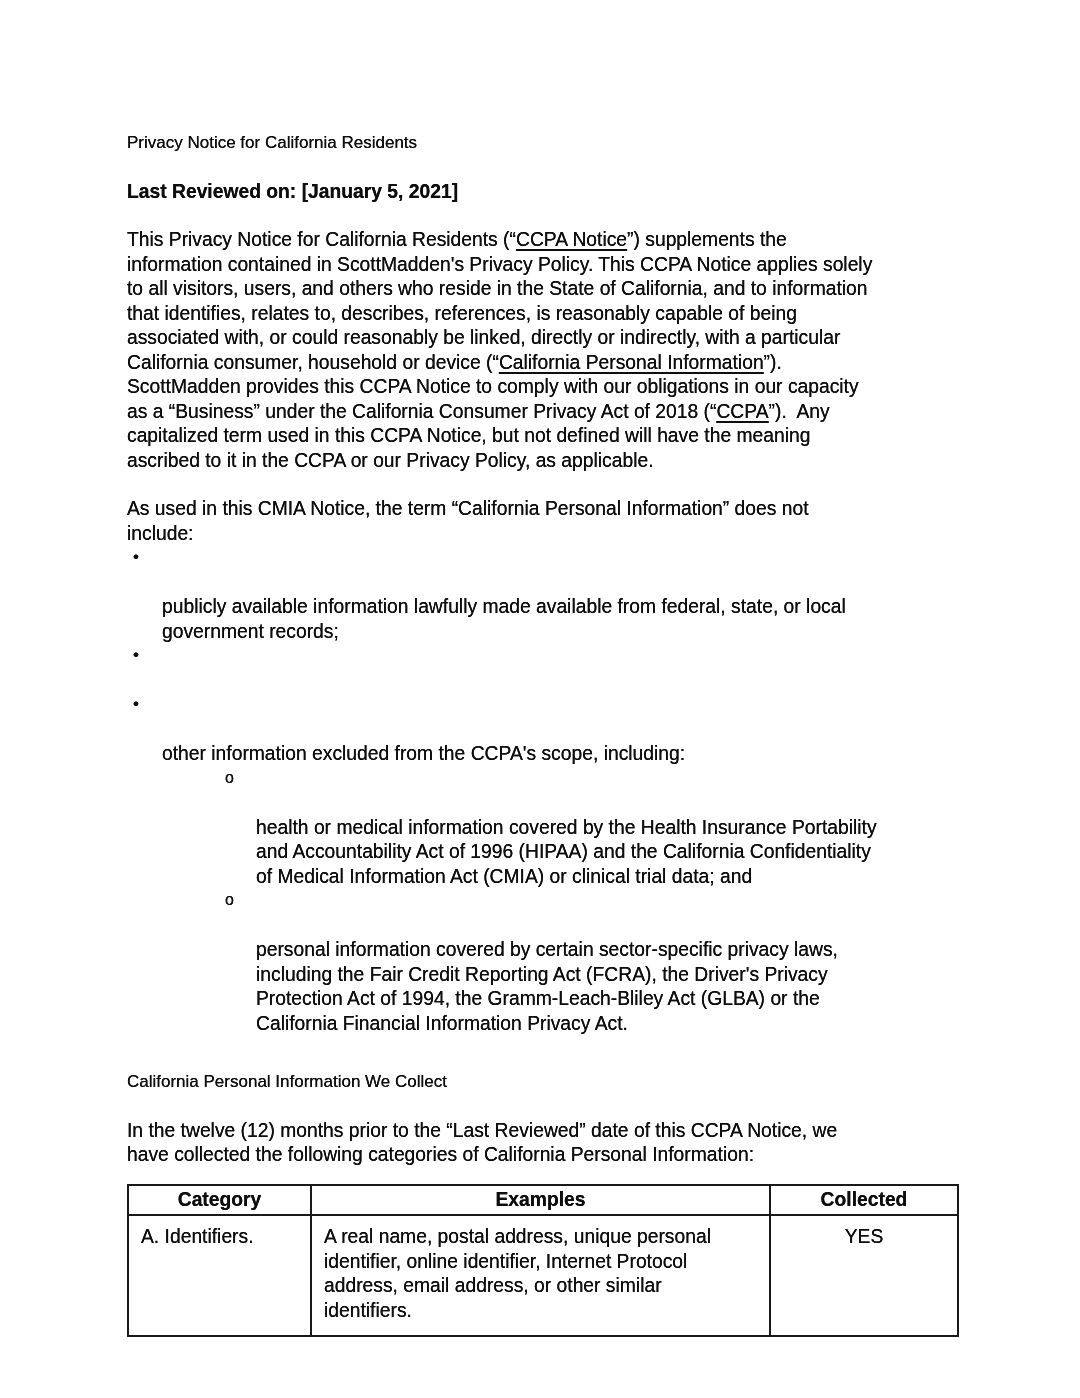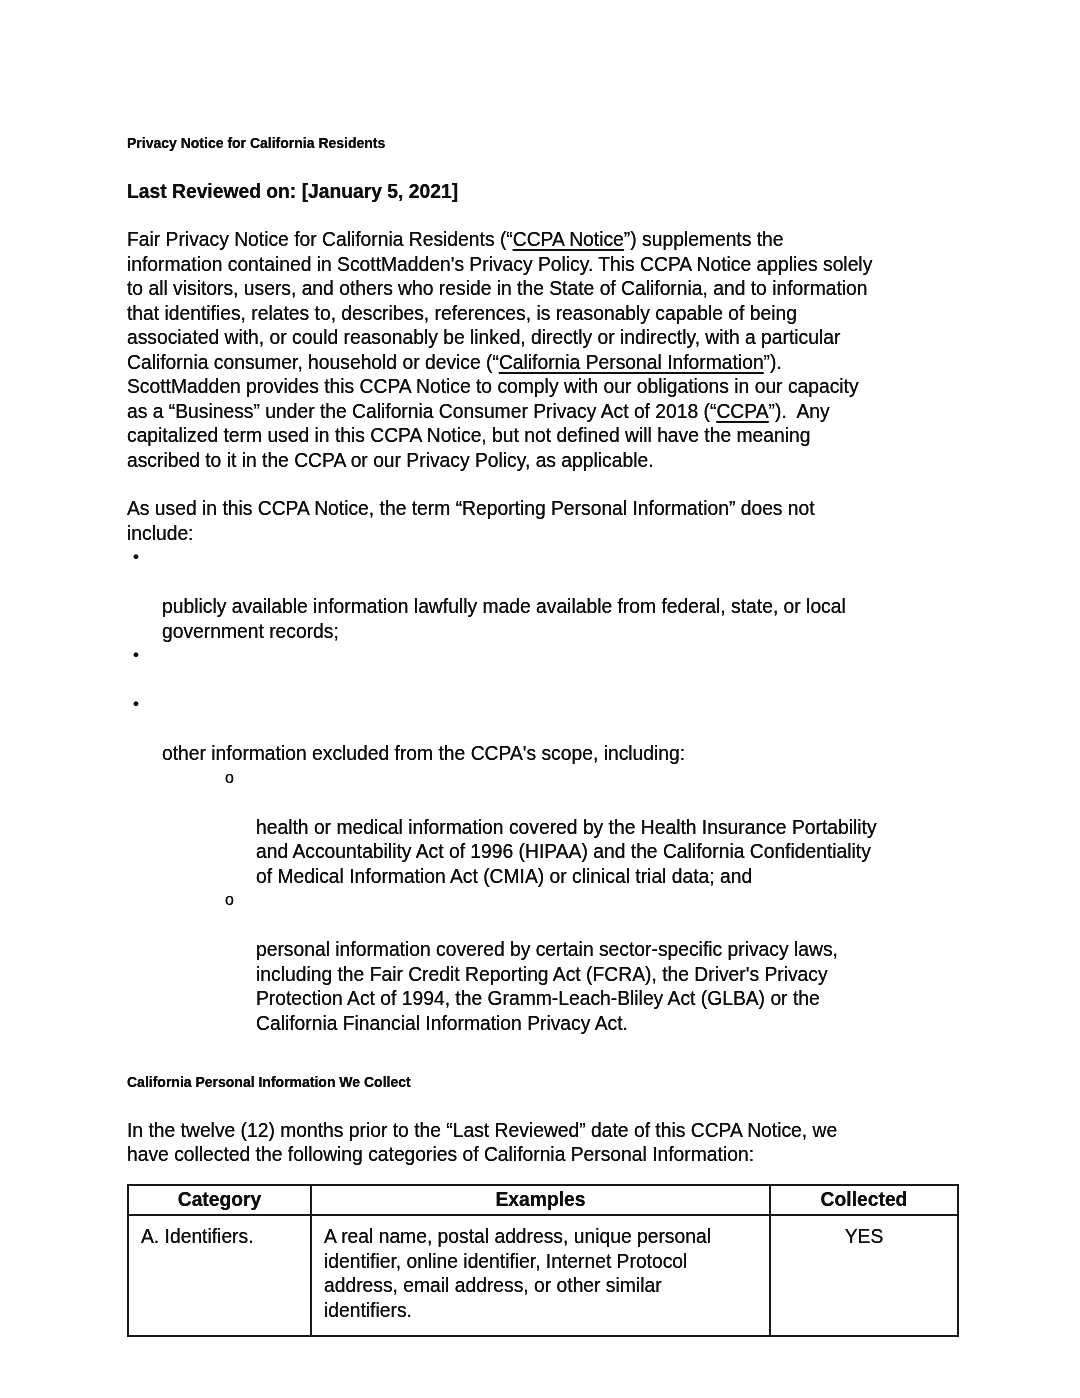--- a/index.html
+++ b/index.html
@@ -17,23 +17,23 @@
     box-sizing: border-box;
     width: 1080px; height: 1398px;
     padding: 131px 115px 0 127px;
     font-size: 19.3px;
     line-height: 24.5px;
     text-shadow: 0 0 0.45px #000;
     filter: blur(0.22px);
   }
   .content { width: 836px; }
   h1, h2 {
-    font-size: 14px;
+    font-size: 17px;
     line-height: 24.5px;
-    font-weight: bold;
+    font-weight: normal;
     margin: 0 0 24px 0;
   }
   h2 { margin: 34px 0 24px 0; }
   p {
     margin: 0 0 24px 0;
     white-space: pre-line;
   }
   p.bold { font-weight: bold; }
   p.tight { margin-bottom: 0; }
   .u {
@@ -86,33 +86,33 @@
 </head>
 <body>
 
 <div class="page">
   <div class="content">
 
     <h1>Privacy Notice for California Residents</h1>
 
     <p class="bold">Last Reviewed on: [January 5, 2021]</p>
 
-    <p><span>Fair Privacy Notice for California Residents (“</span><span class="u">CCPA Notice</span><span>”) supplements the
+    <p><span>This Privacy Notice for California Residents (“</span><span class="u">CCPA Notice</span><span>”) supplements the
 information contained in ScottMadden's Privacy Policy. This CCPA Notice applies solely
 to all visitors, users, and others who reside in the State of California, and to information
 that identifies, relates to, describes, references, is reasonably capable of being
 associated with, or could reasonably be linked, directly or indirectly, with a particular
 California consumer, household or device (“</span><span class="u">California Personal Information</span><span>”).
 ScottMadden provides this CCPA Notice to comply with our obligations in our capacity
 as a “Business” under the California Consumer Privacy Act of 2018 (“</span><span class="u">CCPA</span><span>”).&nbsp; Any
 capitalized term used in this CCPA Notice, but not defined will have the meaning
 ascribed to it in the CCPA or our Privacy Policy, as applicable.</span></p>
 
 
-    <p class="tight">As used in this CCPA Notice, the term “Reporting Personal Information” does not
+    <p class="tight">As used in this CMIA Notice, the term “California Personal Information” does not
 include:</p>
 
     <ul class="blist">
       <li>
         <span class="marker">•</span>
         <span>publicly available information lawfully made available from federal, state, or local
 government records;</span>
       </li>
       <li>
         <span class="marker">•</span>

